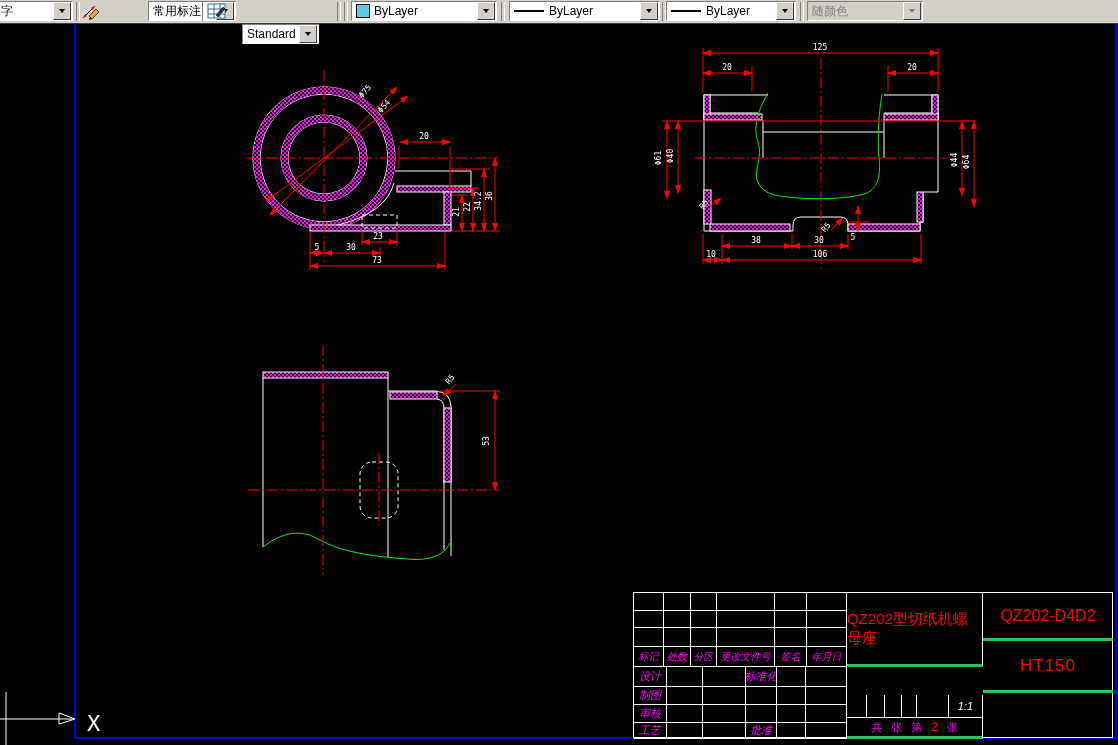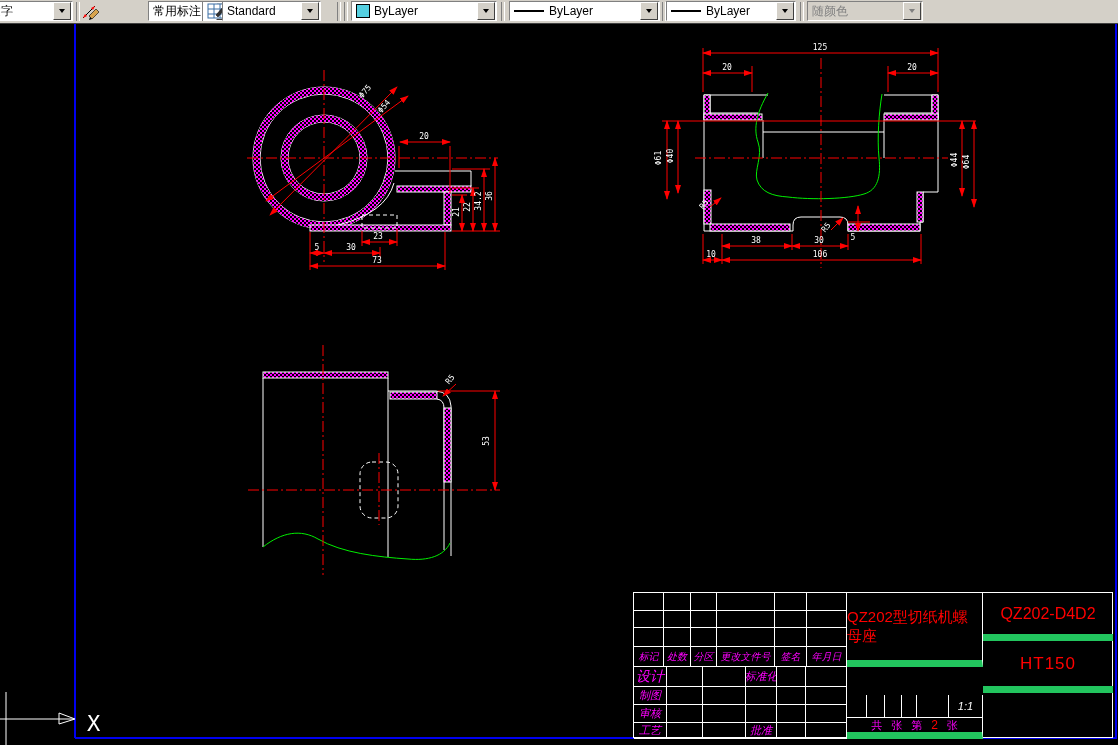--- a/index.html
+++ b/index.html
@@ -37,21 +37,21 @@
   
   #tblock{position:absolute;left:633px;top:569px;width:480px;height:146px;border:1px solid #fff;
           box-sizing:border-box;color:#ff00ff;}
   #tblock .abs{position:absolute;box-sizing:border-box;}
   .grid{display:grid;font-style:italic;}
   .cell{border-right:1px solid #fff;border-bottom:1px solid #fff;display:flex;align-items:center;
         justify-content:center;font-size:10px;overflow:hidden;white-space:nowrap;}
   .magenta{color:#ff00ff;}
   .redtxt{color:#ff0000;}
   .namecell{display:flex;align-items:center;justify-content:center;border-right:1px solid #fff;
-            border-bottom:7px solid #22c55e;}
+            border-bottom:3px solid #22c55e;}
 </style>
 </head>
 <body>
 
 <div id="screen">
 
   <div id="canvas"></div>
 
   <svg id="dwg" width="1118" height="745" viewBox="0 0 1118 745">
     <defs>
@@ -265,21 +265,21 @@
         <div class="cell"></div>
       <div class="cell magenta">标记</div>
       <div class="cell magenta">处数</div>
       <div class="cell magenta">分区</div>
       <div class="cell magenta">更改文件号</div>
       <div class="cell magenta">签名</div>
       <div class="cell magenta">年月日</div>
     </div>
 
     <div class="abs grid" style="left:0;top:74px;width:213px;height:72px;grid-template-columns:33px 36px 43px 31px 29px 41px;grid-template-rows:20px 18px 18px 16px;">
-      <div class="cell magenta" style="font-size:14px">设计</div>
+      <div class="cell magenta" style="font-size:11px">设计</div>
       <div class="cell"></div>
         <div class="cell"></div>
       <div class="cell magenta" style="font-size:11px">标准化</div>
       <div class="cell"></div>
         <div class="cell"></div>
       <div class="cell magenta" style="font-size:11px">制图</div>
       <div class="cell"></div>
         <div class="cell"></div>
         <div class="cell"></div>
         <div class="cell"></div>
@@ -353,21 +353,21 @@
     <div class="ticon" style="left:206px;">
       <svg width="22" height="21" viewBox="0 0 22 21">
         <rect x="2" y="3" width="17" height="14" fill="#fff" stroke="#3a6ea5"></rect>
         <line x1="2" y1="8" x2="19" y2="8" stroke="#3a6ea5"></line>
         <line x1="2" y1="13" x2="19" y2="13" stroke="#3a6ea5"></line>
         <line x1="8" y1="3" x2="8" y2="17" stroke="#3a6ea5"></line>
         <line x1="14" y1="3" x2="14" y2="17" stroke="#3a6ea5"></line>
         <polygon points="10,14 17,6 19,8 12,16" fill="#333" stroke="#000" stroke-width="0.5"></polygon>
       </svg>
     </div>
-    <div class="combo" style="left:222px;width:99px;font-family:'Liberation Mono','DejaVu Sans Mono',monospace;">
+    <div class="combo" style="left:242px;width:77px;font-family:'Liberation Mono','DejaVu Sans Mono',monospace;margin-top:23px;">
       <span class="val">Standard</span>
       <span class="cbtn">
           <span class="arr"></span>
         </span>
     </div>
     <div class="sep" style="left:337px;"></div>
     <div class="sep" style="left:344px;"></div>
     <div class="combo" style="left:351px;width:146px;">
       <span class="swatch"></span>
       <span class="val">ByLayer</span>

